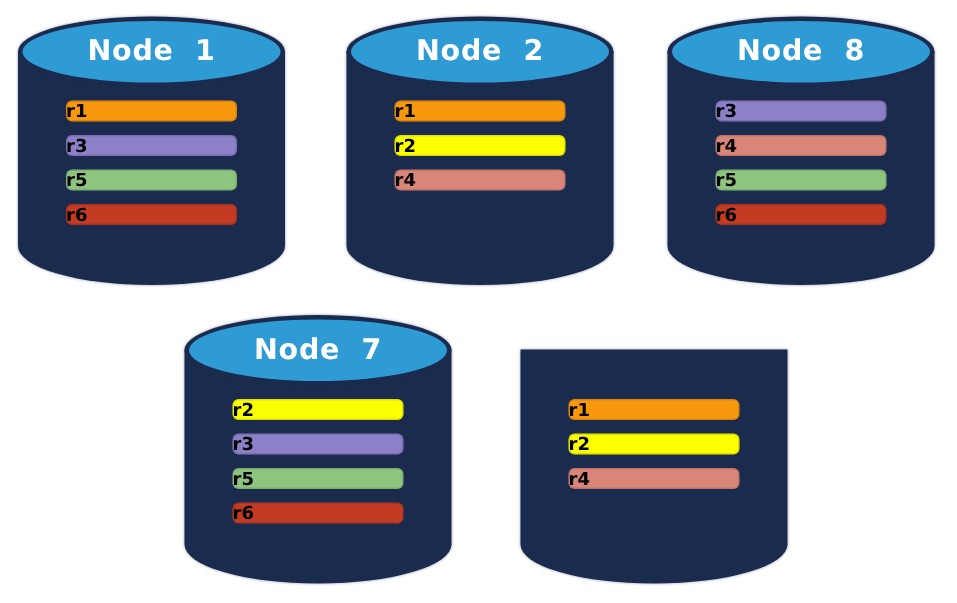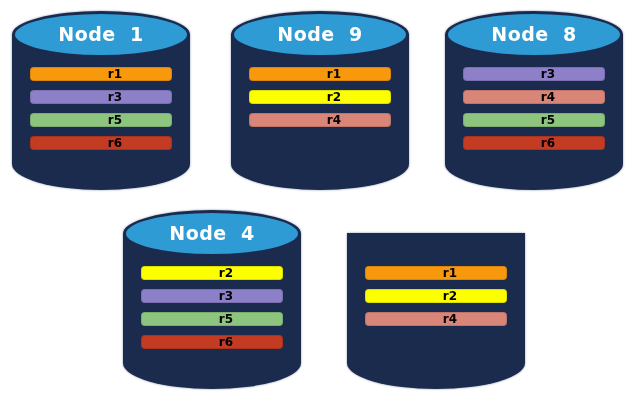--- a/index.html
+++ b/index.html
@@ -63,26 +63,24 @@
     display: flex;
     flex-direction: column;
     align-items: center;
     gap: 9px;
   }
   .bar {
     width: 114px;
     height: 14px;
     line-height: 14px;
     border-radius: 4px;
-    text-align: center;
     color: #000000;
     font-size: 12px;
     font-weight: bold;
     box-shadow: inset 0 0 0 1px rgba(0,0,0,0.12);
-    padding-left: 28px;
   }
 </style>
 </head>
 <body>
 
 <div class="canvas">
     <div class="node node-0">
     <div class="cyl-body"></div>
     <div class="cyl-top">
       <span class="node-title">Node  1</span>
@@ -90,21 +88,21 @@
     <div class="bars">
         <div class="bar" style="background: rgb(248, 153, 13);">r1</div>
         <div class="bar" style="background: rgb(141, 127, 200);">r3</div>
         <div class="bar" style="background: rgb(141, 197, 127);">r5</div>
         <div class="bar" style="background: rgb(194, 59, 34);">r6</div>
       </div>
   </div>
     <div class="node node-1">
     <div class="cyl-body"></div>
     <div class="cyl-top">
-      <span class="node-title">Node  9</span>
+      <span class="node-title">Node  2</span>
     </div>
     <div class="bars">
         <div class="bar" style="background: rgb(248, 153, 13);">r1</div>
         <div class="bar" style="background: rgb(251, 255, 0);">r2</div>
         <div class="bar" style="background: rgb(217, 133, 120);">r4</div>
       </div>
   </div>
     <div class="node node-2">
     <div class="cyl-body"></div>
     <div class="cyl-top">
@@ -113,21 +111,21 @@
     <div class="bars">
         <div class="bar" style="background: rgb(141, 127, 200);">r3</div>
         <div class="bar" style="background: rgb(217, 133, 120);">r4</div>
         <div class="bar" style="background: rgb(141, 197, 127);">r5</div>
         <div class="bar" style="background: rgb(194, 59, 34);">r6</div>
       </div>
   </div>
     <div class="node node-3">
     <div class="cyl-body"></div>
     <div class="cyl-top">
-      <span class="node-title">Node  4</span>
+      <span class="node-title">Node  7</span>
     </div>
     <div class="bars">
         <div class="bar" style="background: rgb(251, 255, 0);">r2</div>
         <div class="bar" style="background: rgb(141, 127, 200);">r3</div>
         <div class="bar" style="background: rgb(141, 197, 127);">r5</div>
         <div class="bar" style="background: rgb(194, 59, 34);">r6</div>
       </div>
   </div>
     <div class="node node-4">
     <div class="cyl-body"></div>

